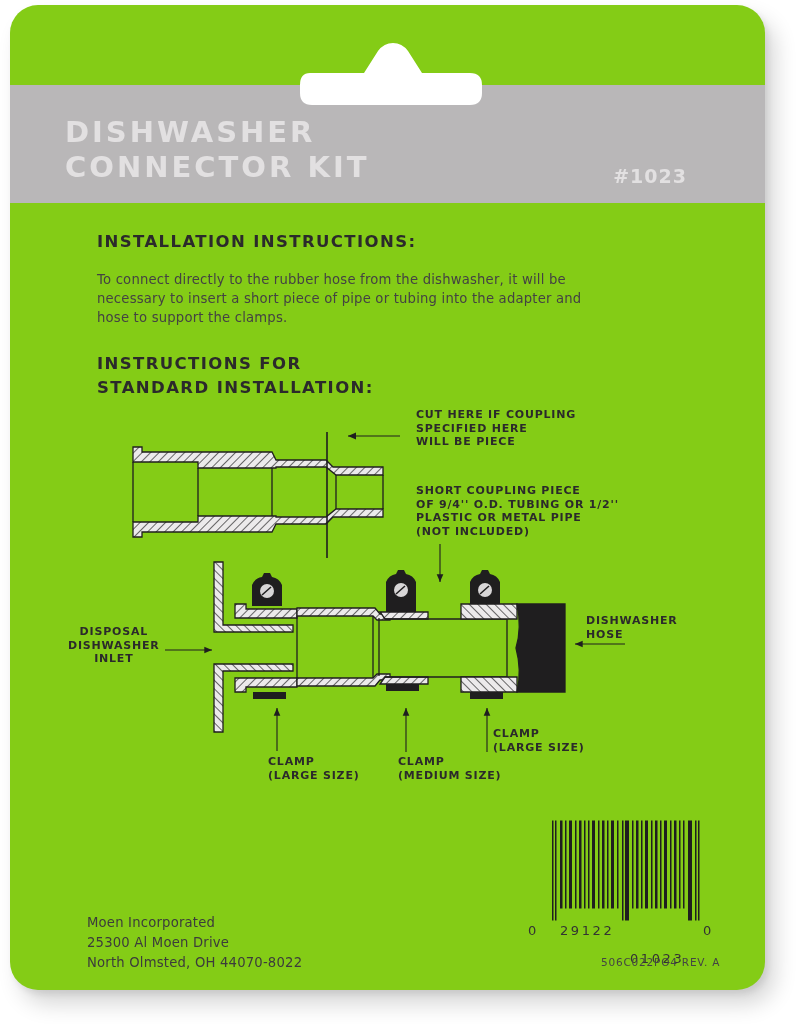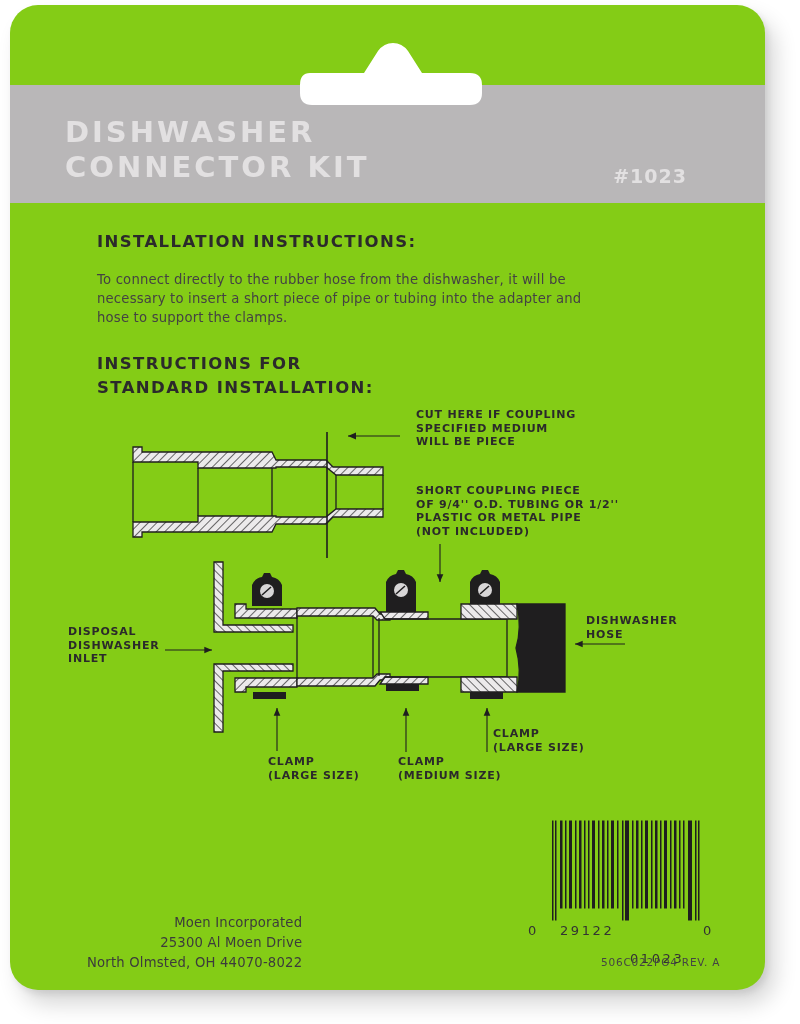--- a/index.html
+++ b/index.html
@@ -51,21 +51,21 @@
     }
     .diagram { position: absolute; left: 0; top: 0; }
     .barcode {
       position: absolute; left: 540px; top: 808px; width: 160px; height: 115px;
     }
     .bc-digit { position: absolute; font-size: 13px; color: #333; letter-spacing: 2.6px; }
     .partno {
       position: absolute; left: 558px; top: 951px; font-size: 10.5px; color: #444; letter-spacing: 0.8px; margin-left: 33px;
     }
     .address {
-      position: absolute; left: 77px; top: 908px; font-size: 13.2px; line-height: 20px; color: #3c3b3c; letter-spacing: 0.2px; text-align: right;
+      position: absolute; left: 77px; top: 908px; font-size: 13.2px; line-height: 20px; color: #3c3b3c; letter-spacing: 0.2px;
     }
     .address div { white-space: nowrap; }
   </style>
 </head>
 <body>
 
 <div class="card">
 
   <div class="band">
     <div class="title">
@@ -168,30 +168,30 @@
     <line x1="440" y1="544" x2="440" y2="582" stroke="#1f1e1f" stroke-width="1.1" marker-end="url(#arrow)"></line>
     <line x1="165" y1="650" x2="212" y2="650" stroke="#1f1e1f" stroke-width="1.1" marker-end="url(#arrow)"></line>
     <line x1="625" y1="644" x2="575" y2="644" stroke="#1f1e1f" stroke-width="1.1" marker-end="url(#arrow)"></line>
     <line x1="277" y1="751" x2="277" y2="708" stroke="#1f1e1f" stroke-width="1.1" marker-end="url(#arrow)"></line>
     <line x1="406" y1="752" x2="406" y2="708" stroke="#1f1e1f" stroke-width="1.1" marker-end="url(#arrow)"></line>
     <line x1="487" y1="752" x2="487" y2="708" stroke="#1f1e1f" stroke-width="1.1" marker-end="url(#arrow)"></line>
   </svg>
 
   <div class="label" style="left:406px; top:403px;">
     <div>CUT HERE IF COUPLING</div>
-    <div>SPECIFIED MEDIUM</div>
+    <div>SPECIFIED HERE</div>
     <div>WILL BE PIECE</div>
   </div>
   <div class="label" style="left:406px; top:479px;">
     <div>SHORT COUPLING PIECE</div>
     <div>OF 9/4'' O.D. TUBING OR 1/2''</div>
     <div>PLASTIC OR METAL PIPE</div>
     <div>(NOT INCLUDED)</div>
   </div>
-  <div class="label" style="left:58px; top:620px;">
+  <div class="label" style="left:58px; top:620px;text-align:center;">
     <div>DISPOSAL</div>
     <div>DISHWASHER</div>
     <div>INLET</div>
   </div>
   <div class="label" style="left:576px; top:609px;">
     <div>DISHWASHER</div>
     <div>HOSE</div>
   </div>
   <div class="label" style="left:258px; top:750px;">
     <div>CLAMP</div>

